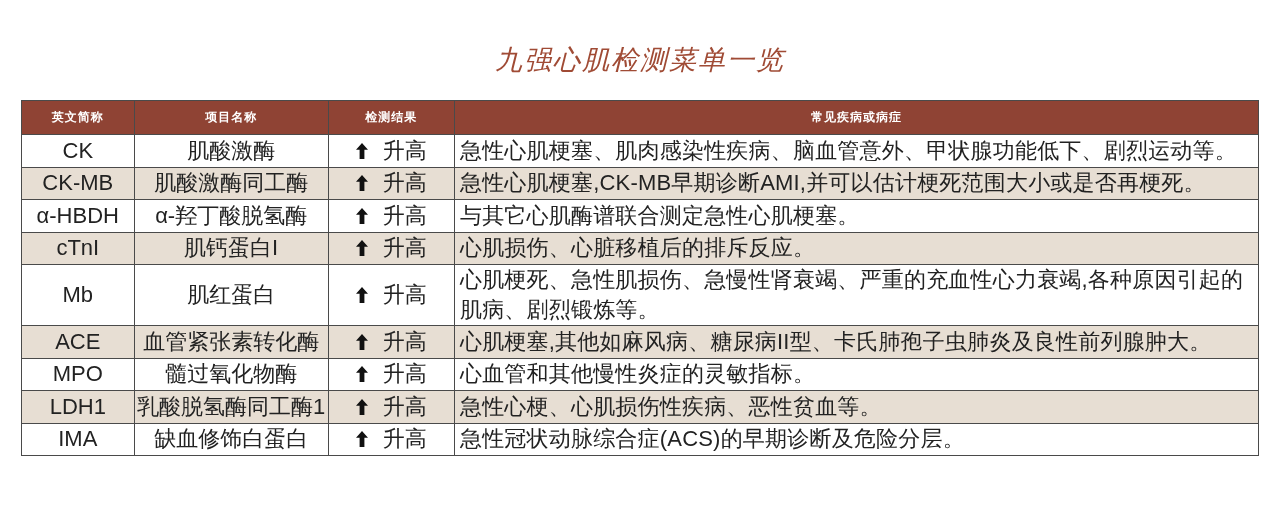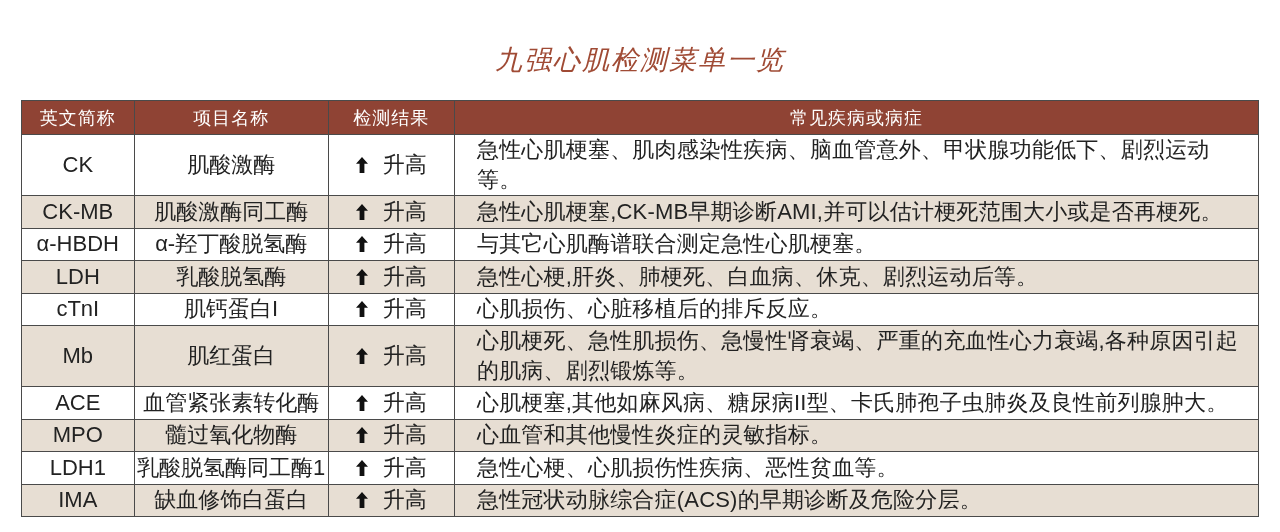--- a/index.html
+++ b/index.html
@@ -31,32 +31,32 @@
     table-layout: fixed;
   }
   table.markers th, table.markers td {
     border: 1px solid #4A4A4A;
   }
   thead tr { height: 34px; }
   tbody tr { height: 32.5px; }
   th {
     background: #8F4334;
     color: #ffffff;
-    font-size: 18px;
-    font-weight: normal;
+    font-size: 12px;
+    font-weight: bold;
     text-align: center;
     letter-spacing: 1px;
   }
   td {
     color: #222222;
     font-size: 22px;
     vertical-align: middle;
   }
   td.c-abbr, td.c-name, td.c-result { text-align: center; }
-  td.c-diseases { text-align: left; padding-left: 22px; padding-right: 8px; letter-spacing: 0.2px; }
+  td.c-diseases { text-align: left; padding-left: 5px; padding-right: 8px; letter-spacing: 0.2px; }
   tbody tr:nth-child(even) td { background: #E7DED3; }
   tbody tr:nth-child(odd) td { background: #ffffff; }
 
   .result-wrap {
     display: inline-flex;
     align-items: center;
     gap: 15px;
   }
   .arrow-icon { display: inline-flex; align-items: center; }
 </style>
@@ -121,35 +121,20 @@
             <svg width="12" height="16" viewBox="0 0 12 16" aria-hidden="true">
               <path d="M6 0 L12 6.8 H8.4 V16 H3.6 V6.8 H0 Z" fill="#111111"></path>
             </svg>
           </span>
           <span>升高</span>
         </span>
       </td>
       <td class="c-diseases">与其它心肌酶谱联合测定急性心肌梗塞。</td>
     </tr>
         <tr>
-      <td class="c-abbr">LDH</td>
-      <td class="c-name">乳酸脱氢酶</td>
-      <td class="c-result">
-        <span class="result-wrap">
-          <span class="arrow-icon">
-            <svg width="12" height="16" viewBox="0 0 12 16" aria-hidden="true">
-              <path d="M6 0 L12 6.8 H8.4 V16 H3.6 V6.8 H0 Z" fill="#111111"></path>
-            </svg>
-          </span>
-          <span>升高</span>
-        </span>
-      </td>
-      <td class="c-diseases">急性心梗,肝炎、肺梗死、白血病、休克、剧烈运动后等。</td>
-    </tr>
-        <tr>
       <td class="c-abbr">cTnI</td>
       <td class="c-name">肌钙蛋白I</td>
       <td class="c-result">
         <span class="result-wrap">
           <span class="arrow-icon">
             <svg width="12" height="16" viewBox="0 0 12 16" aria-hidden="true">
               <path d="M6 0 L12 6.8 H8.4 V16 H3.6 V6.8 H0 Z" fill="#111111"></path>
             </svg>
           </span>
           <span>升高</span>

